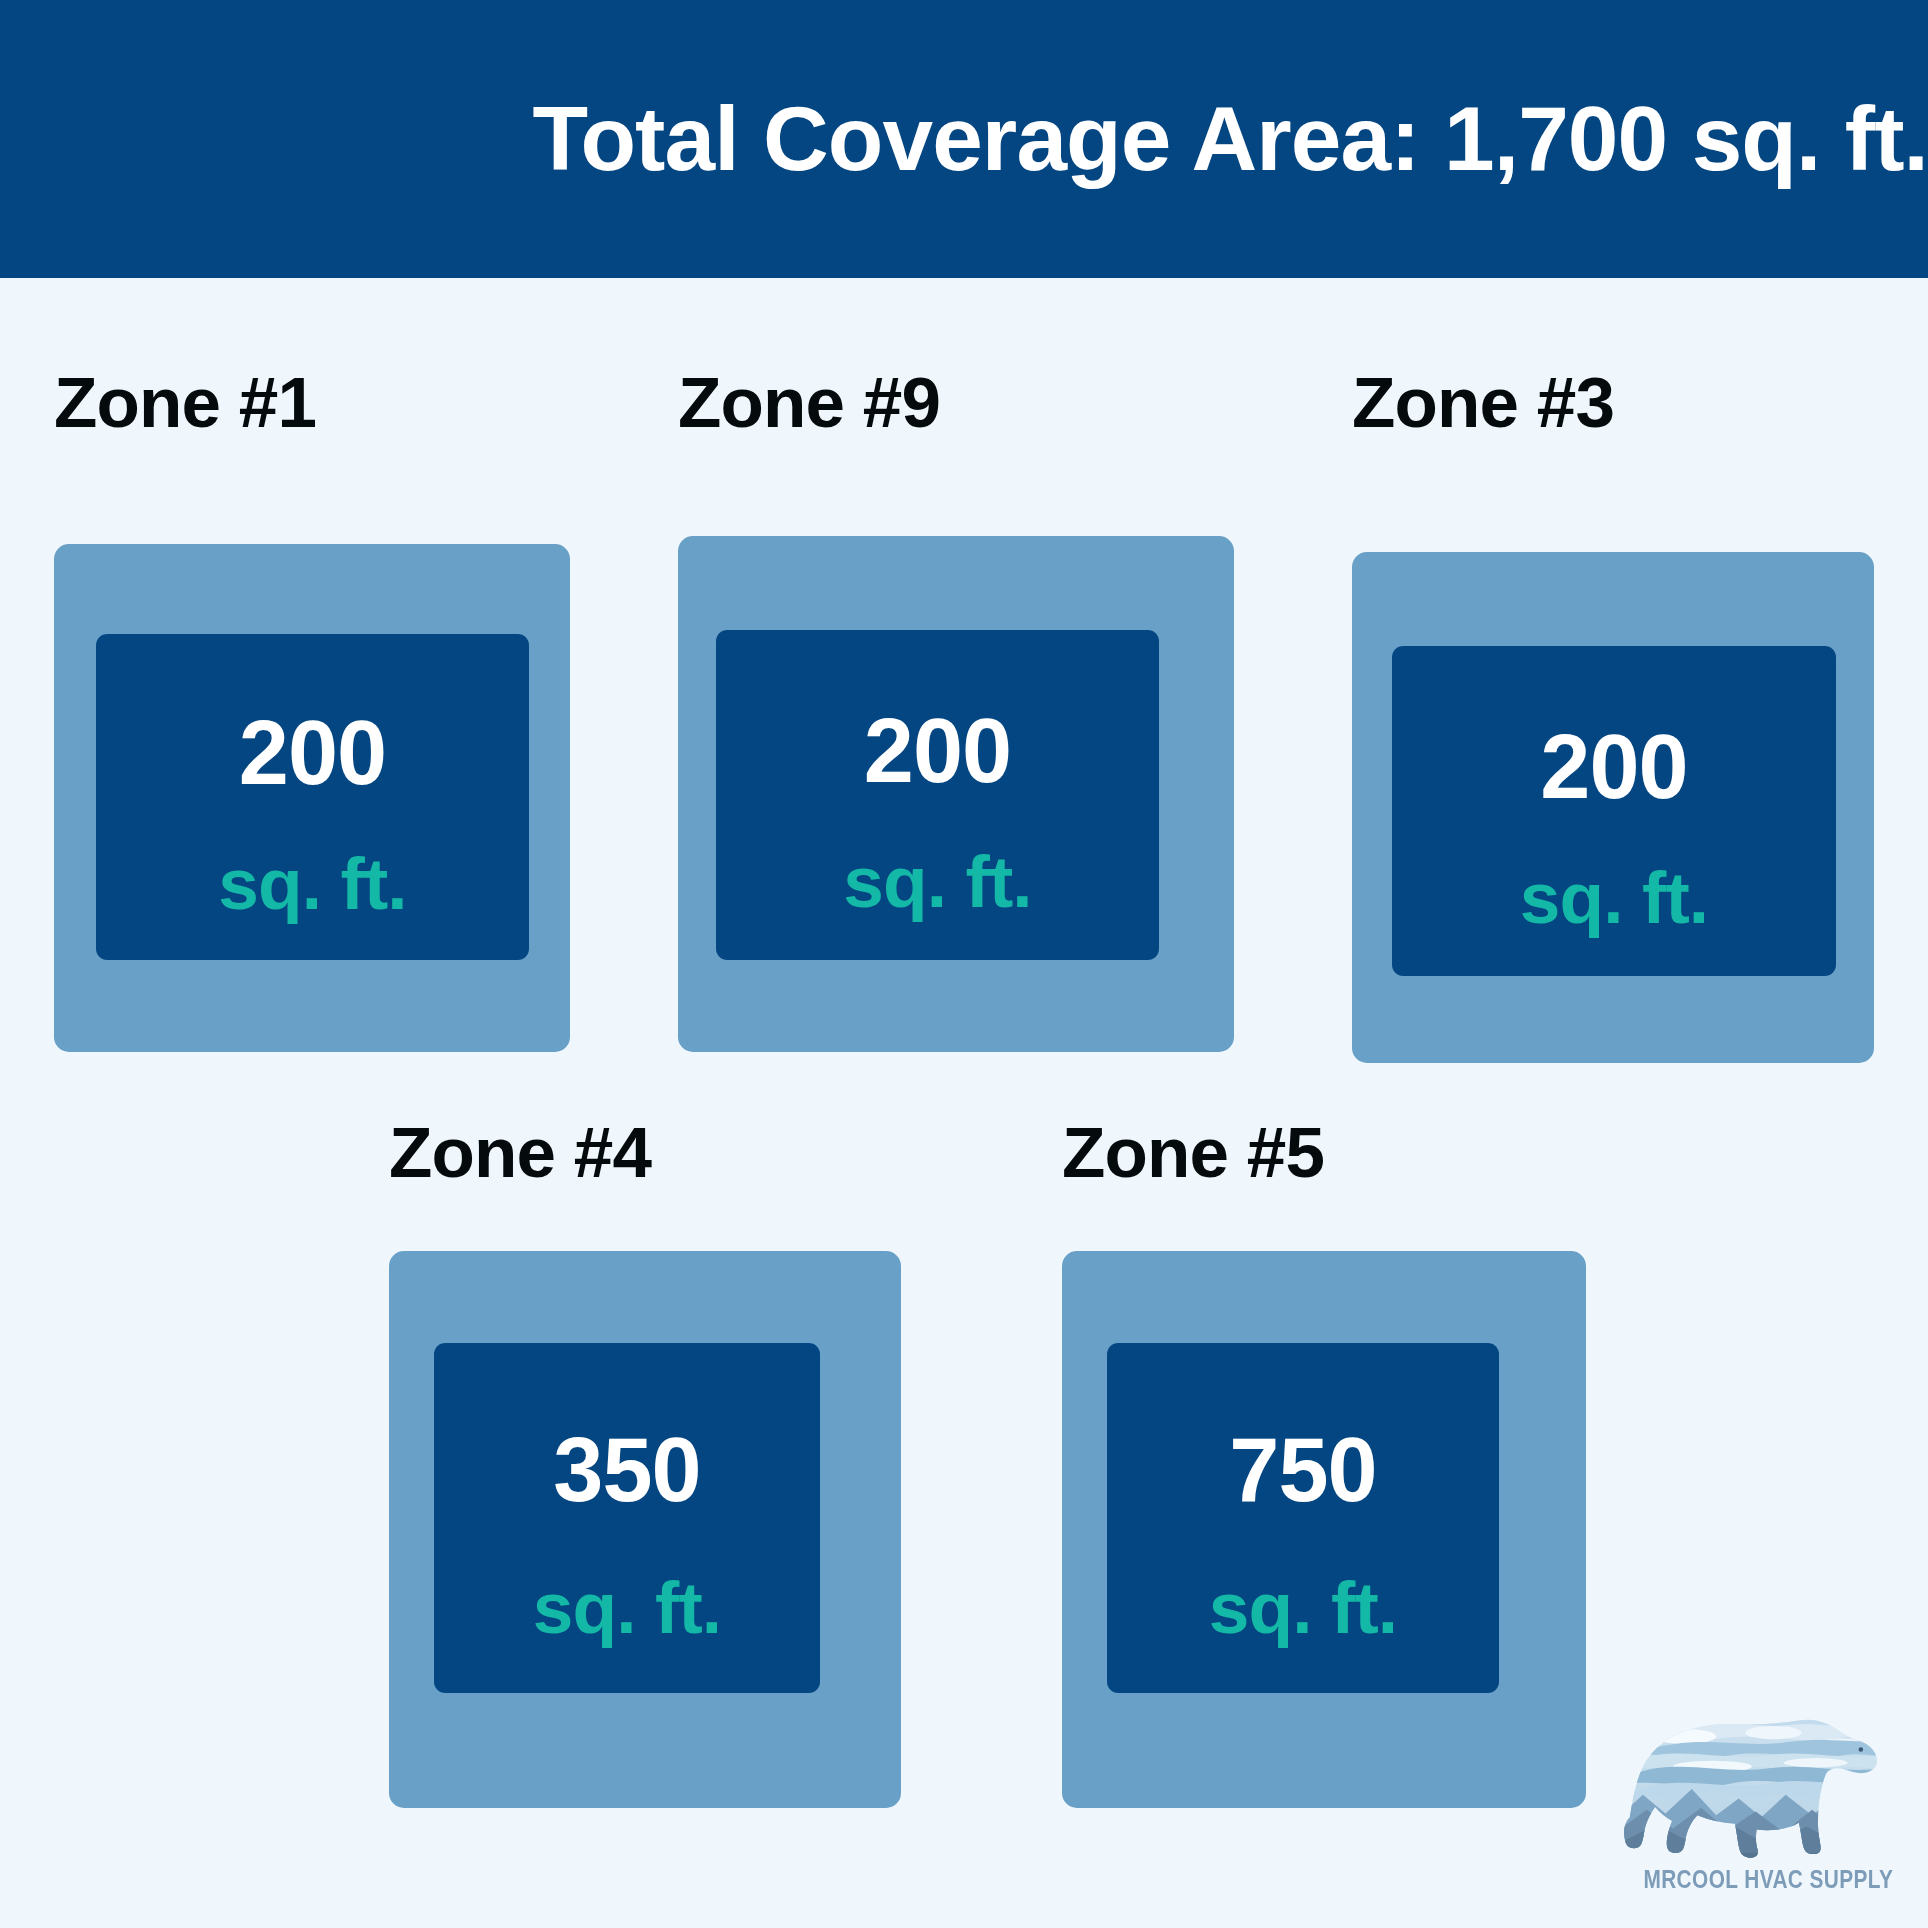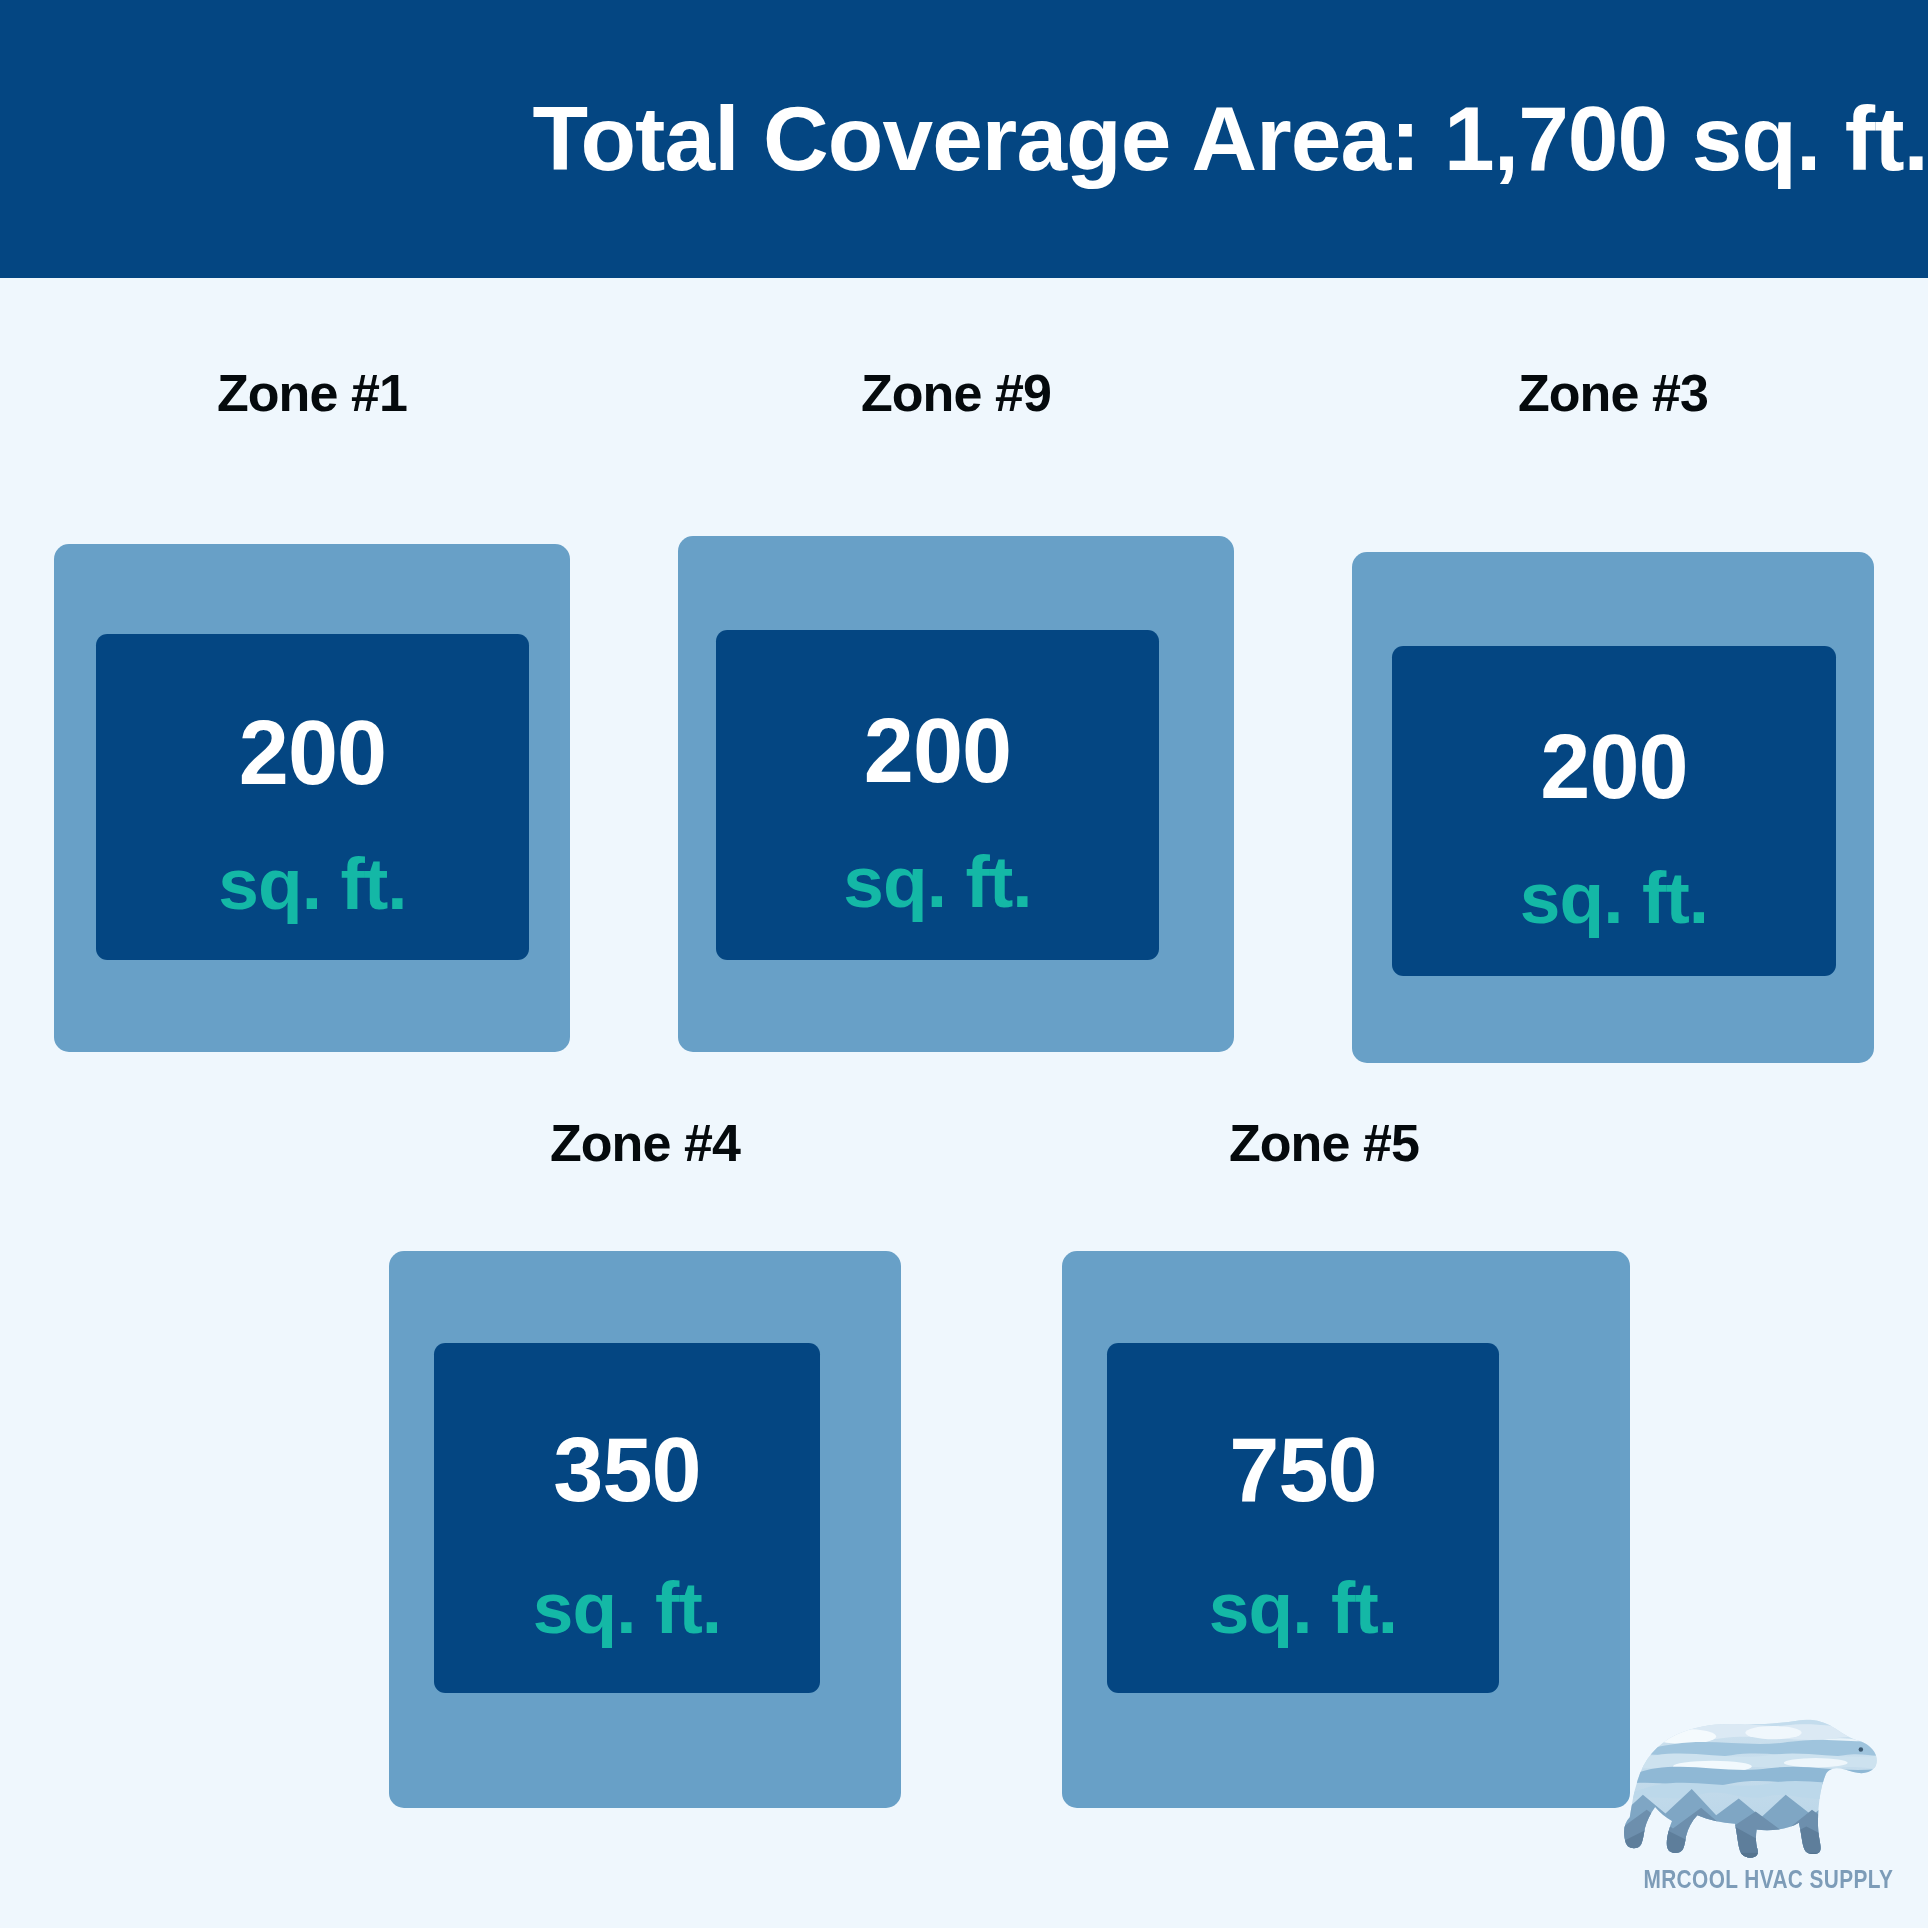--- a/index.html
+++ b/index.html
@@ -44,25 +44,25 @@
   }
 
   
   .zone {
     position: absolute;
   }
   .zone-label {
     position: absolute;
     left: 0;
     width: 100%;
-    text-align: center;
+    text-align: left;
     color: #050a0d;
     font-family: "Liberation Sans", sans-serif;
     font-weight: bold;
-    font-size: 52px;
+    font-size: 71px;
     letter-spacing: -0.9px;
     line-height: 1;
     white-space: nowrap;
   }
   .outer-card {
     position: absolute;
     background: #68a0c7;
     border-radius: 15px;
   }
   .inner-card {
@@ -115,21 +115,21 @@
   #zone-1 .value-number, #zone-2 .value-number, #zone-3 .value-number { margin-bottom: 49px; }
 
   
   #zone-4 { left: 389px;  top: 1116px; width: 512px; }
   #zone-5 { left: 1062px; top: 1116px; width: 524px; }
 
   #zone-4 .zone-label,
   #zone-5 .zone-label { top: 1px; }
 
   #zone-4 .outer-card { left: 0; top: 135px; width: 512px; height: 557px; }
-  #zone-5 .outer-card { left: 0; top: 135px; width: 524px; height: 557px; padding-left: 44px; }
+  #zone-5 .outer-card { left: 0; top: 135px; width: 524px; height: 557px; }
 
   #zone-4 .inner-card { left: 45px; top: 92px; width: 386px; height: 350px; padding-top: 5.6px; }
   #zone-5 .inner-card { left: 45px; top: 92px; width: 392px; height: 350px; padding-top: 5.6px; }
 
   #zone-4 .value-number, #zone-5 .value-number { margin-bottom: 56px; }
 
   
   .logo {
     position: absolute;
     left: 1618px;

